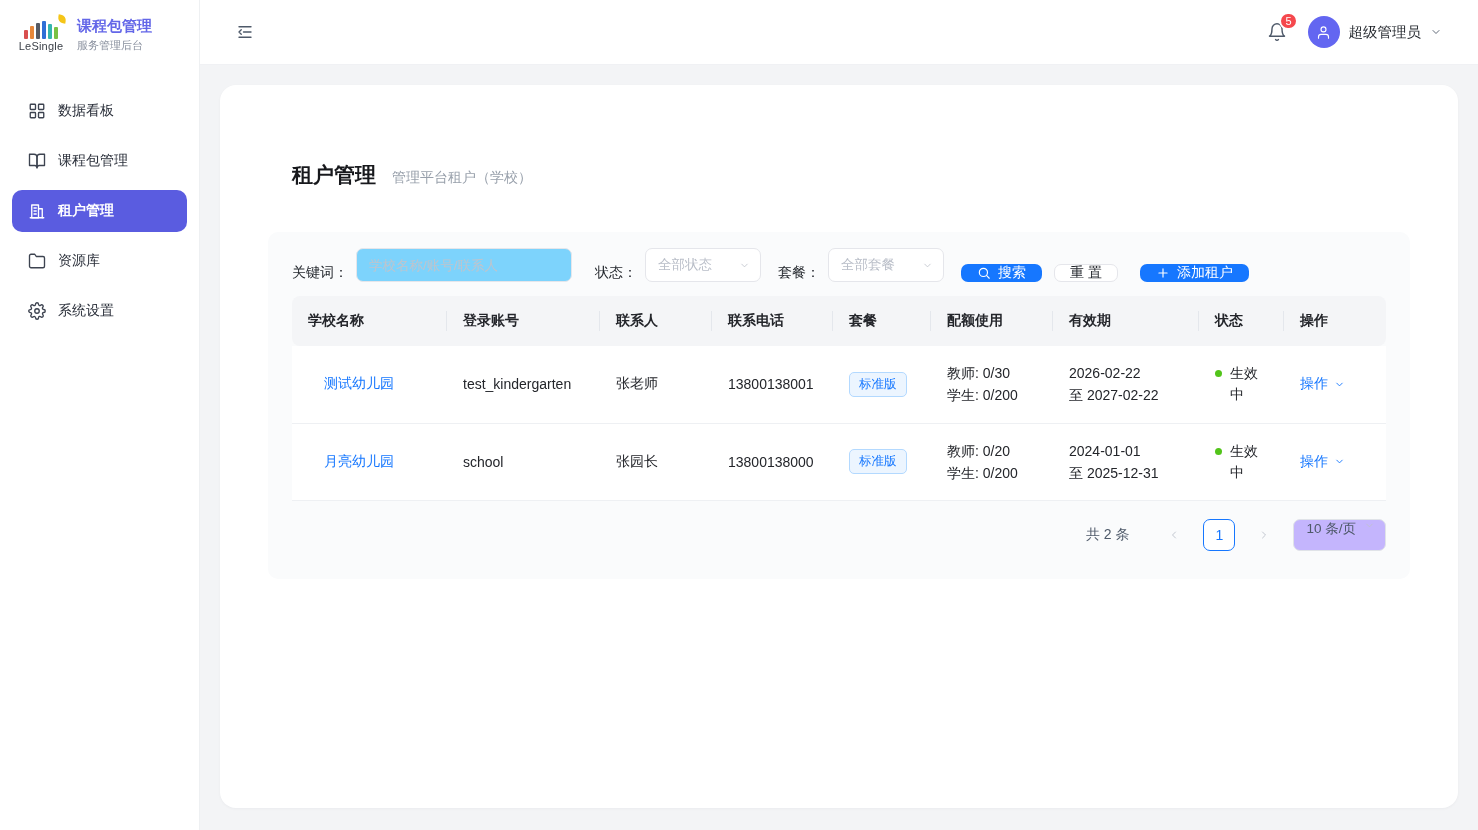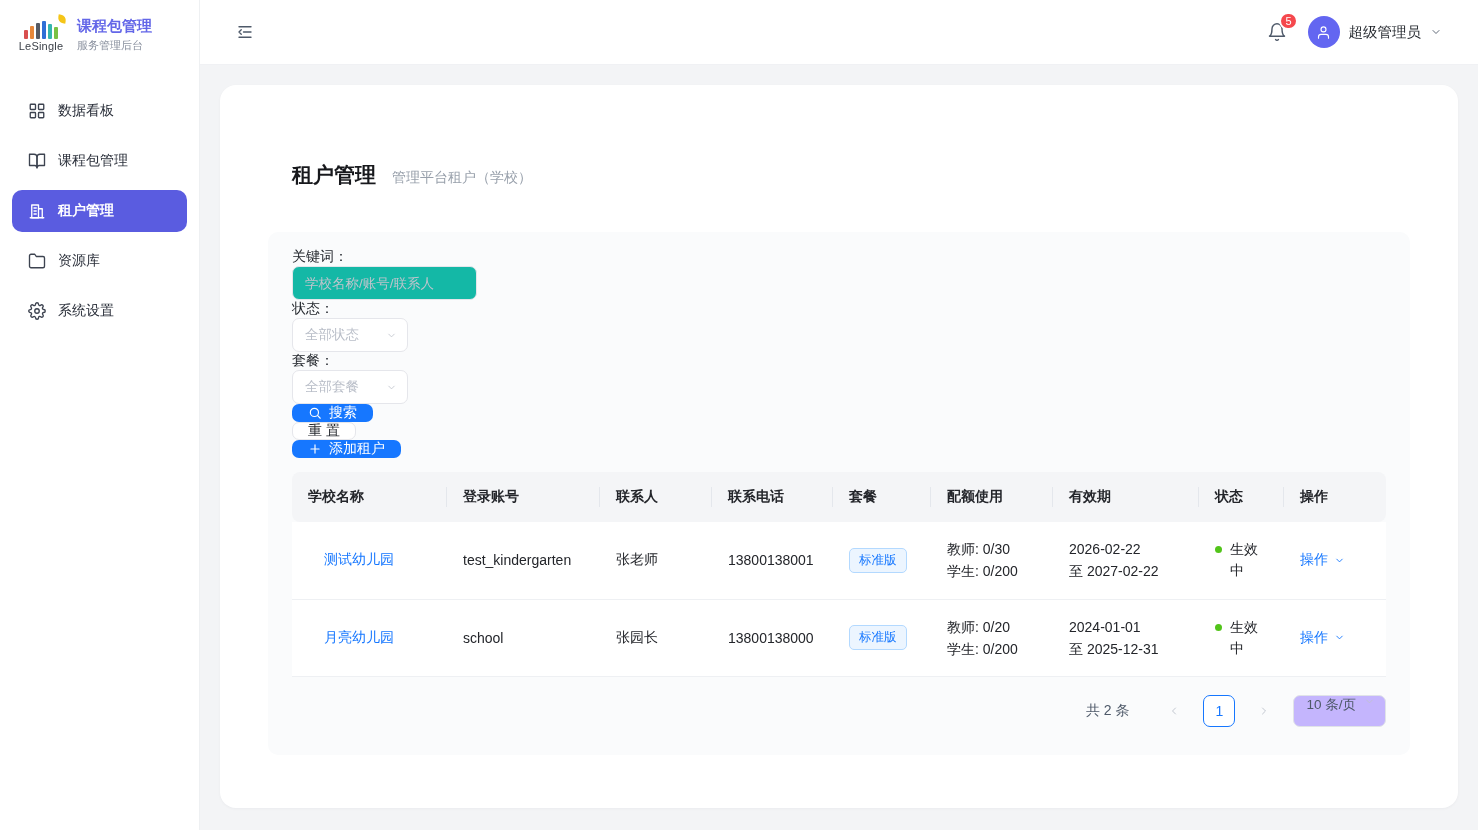--- a/index.html
+++ b/index.html
@@ -40,23 +40,23 @@
 
   
   .main-card { position:absolute; left:220px; top:85px; width:1238px; height:723px; background:#fff; border-radius:16px; box-shadow:0 1px 3px rgba(15,23,42,.04); padding:0 48px; z-index:1; }
   .page-head { margin:76px 0 0 24px; display:flex; align-items:baseline; gap:16px; }
   .page-title { font-size:21px; font-weight:bold; color:#17181c; }
   .page-sub { font-size:14px; color:#98a0ab; }
 
   .panel { margin-top:43px; background:#fafbfc; border-radius:10px; padding:16px 24px 28px 24px; }
 
   
-  .filter-row { display:flex; align-items:flex-start;flex-direction:column; }
+  .filter-row { display:flex; align-items:flex-end; }
   .f-label { font-size:14px; color:#1f2329; margin-right:8px; white-space:nowrap; }
-  .f-input { width:185px; height:34px; border:1px solid #e5e6eb; border-radius:7px; background:#14b8a6; padding:0 12px; font-size:13.5px; color:#1f2329; outline:none; font-family:inherit; }
+  .f-input { width:216px; height:34px; border:1px solid #e5e6eb; border-radius:7px; background:#7dd3fc; padding:0 12px; font-size:13.5px; color:#1f2329; outline:none; font-family:inherit; }
   .f-input::placeholder { color:#c0c4cc; }
   .f-select { width:116px; height:34px; border:1px solid #e5e6eb; border-radius:7px; background:#fff; display:flex; align-items:center; justify-content:space-between; padding:0 10px 0 12px; font-size:13.5px; color:#b9bec8; cursor:pointer; }
   .f-select svg, .psize svg { width:11px; height:11px; stroke:#c0c4cc; stroke-width:1.8; fill:none; stroke-linecap:round; stroke-linejoin:round; flex:none; }
   .gap23 { width:23px; flex:none; } .gap17 { width:17px; flex:none; } .gap12 { width:12px; flex:none; } .gap22 { width:22px; flex:none; }
   .btn { height:18px; border-radius:7px; display:flex; align-items:center; justify-content:center; gap:7px; font-size:14px; cursor:pointer; border:none; font-family:inherit; }
   .btn svg { width:14px; height:14px; stroke:#fff; stroke-width:2; fill:none; stroke-linecap:round; stroke-linejoin:round; }
   .btn-primary { background:#1677ff; color:#fff; padding:0 16px; }
   .btn-plain { background:#fff; color:#1f2329; border:1px solid #e5e6eb; padding:0 15px; }
 
   

